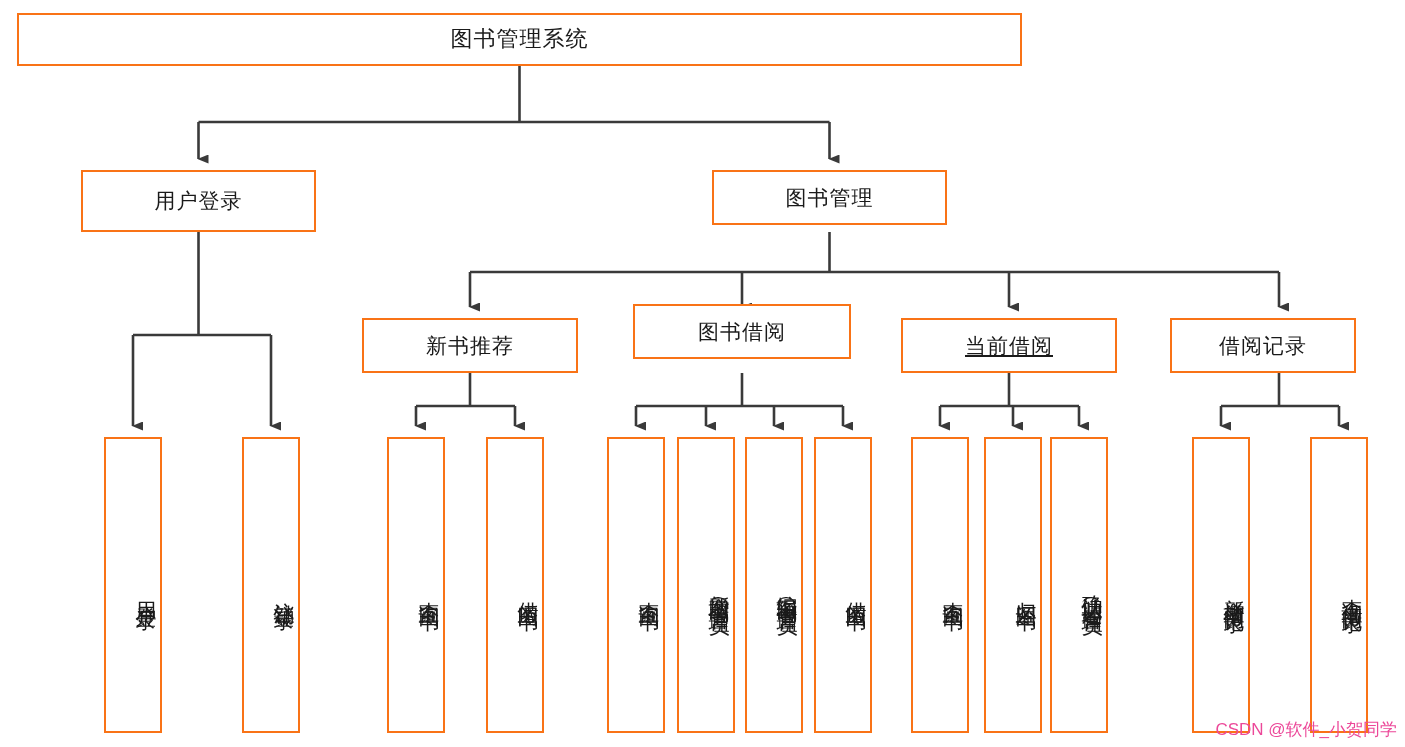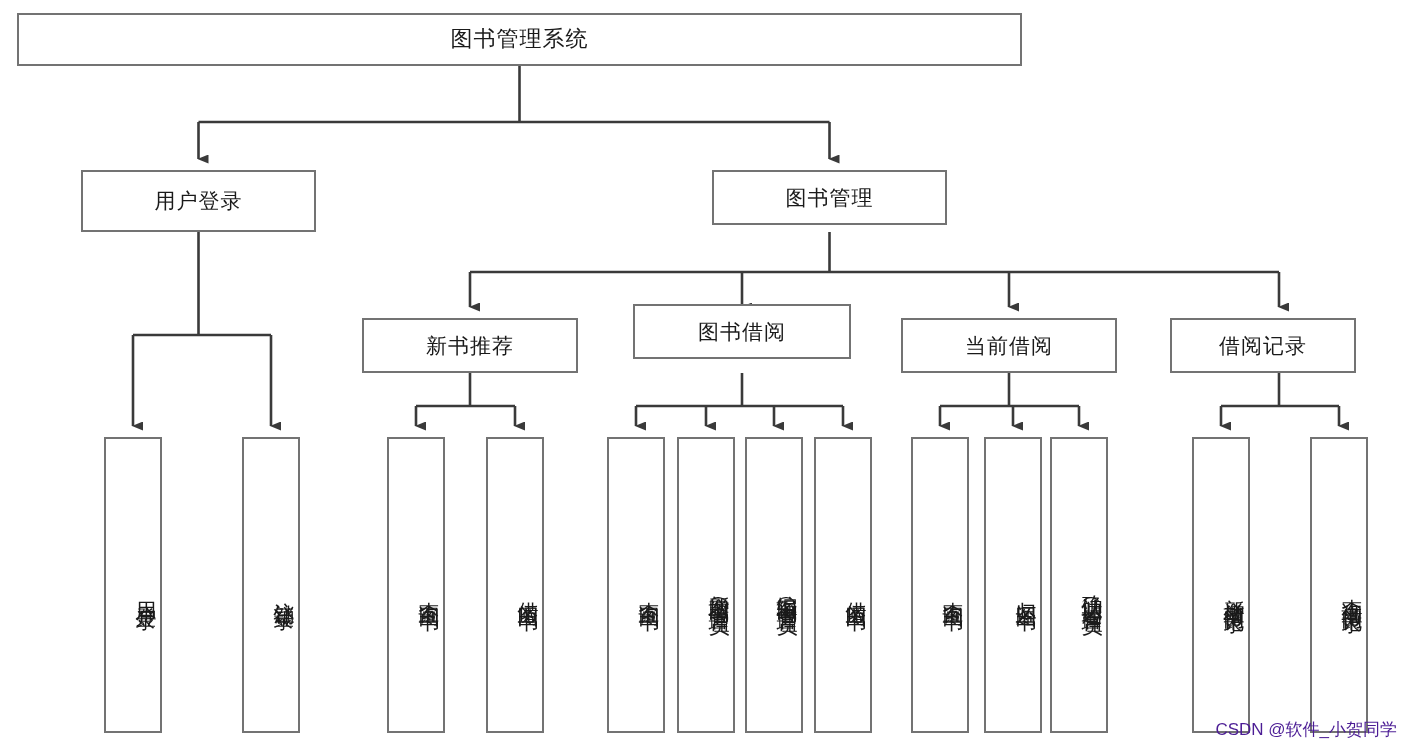--- a/index.html
+++ b/index.html
@@ -19,21 +19,21 @@
     position: absolute;
     left: 0;
     top: 0;
     width: 1405px;
     height: 747px;
   }
   .node-box {
     position: absolute;
     box-sizing: border-box;
     background: #ffffff;
-    border: 2px solid #737373;
+    border: 2px solid #f97316;
     display: flex;
     align-items: center;
     justify-content: center;
     color: #1a1a1a;
   }
   .node-box.horiz {
     font-size: 21px;
     letter-spacing: 1px;
     line-height: 1.2;
   }
@@ -63,21 +63,21 @@
     top: 0;
     width: 1405px;
     height: 747px;
     pointer-events: none;
   }
   #watermark {
     position: absolute;
     right: 8px;
     bottom: 6px;
     font-size: 17px;
-    color: #4c1d95;
+    color: #ec4899;
     white-space: nowrap;
     user-select: none;
     margin-left: 14px;
   }
 </style>
 </head>
 <body>
 
 <div id="diagram-root">
   <svg id="connectors" viewBox="0 0 1405 747">
@@ -131,21 +131,21 @@
       </div>
       <div class="node-box horiz" style="left: 712px; top: 170px; width: 235px; height: 55px;">
         <span class="node-label">图书管理</span>
       </div>
       <div class="node-box horiz" style="left: 362px; top: 318px; width: 216px; height: 55px;">
         <span class="node-label">新书推荐</span>
       </div>
       <div class="node-box horiz" style="left: 633px; top: 304px; width: 218px; height: 55px;">
         <span class="node-label">图书借阅</span>
       </div>
-      <div class="node-box horiz" style="left: 901px; top: 318px; width: 216px; height: 55px;">
+      <div class="node-box horiz" style="left: 901px; top: 318px; width: 216px; height: 55px; text-decoration: underline;">
         <span class="node-label">当前借阅</span>
       </div>
       <div class="node-box horiz" style="left: 1170px; top: 318px; width: 186px; height: 55px;">
         <span class="node-label">借阅记录</span>
       </div>
       <div class="node-box vert" style="left: 104px; top: 437px; width: 58px; height: 296px;">
         <span class="node-label">用户登录</span>
       </div>
       <div class="node-box vert" style="left: 242px; top: 437px; width: 58px; height: 296px;">
         <span class="node-label">注销登录</span>

